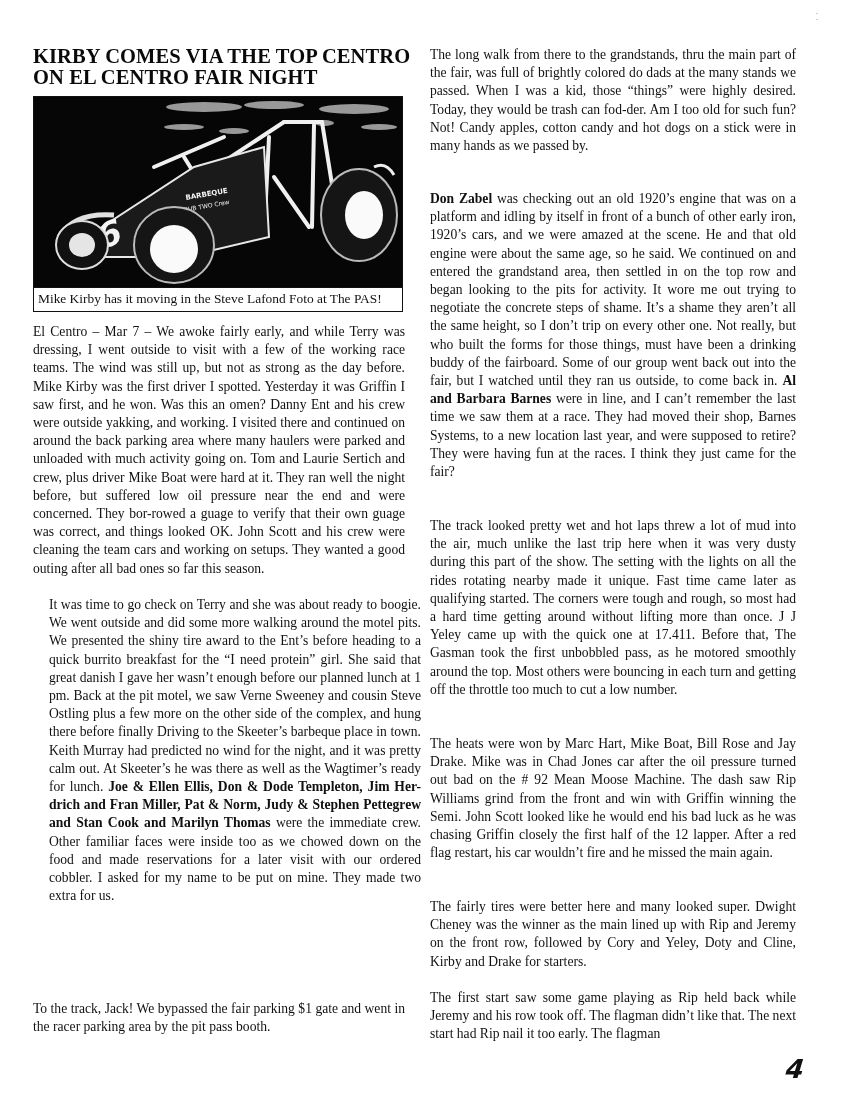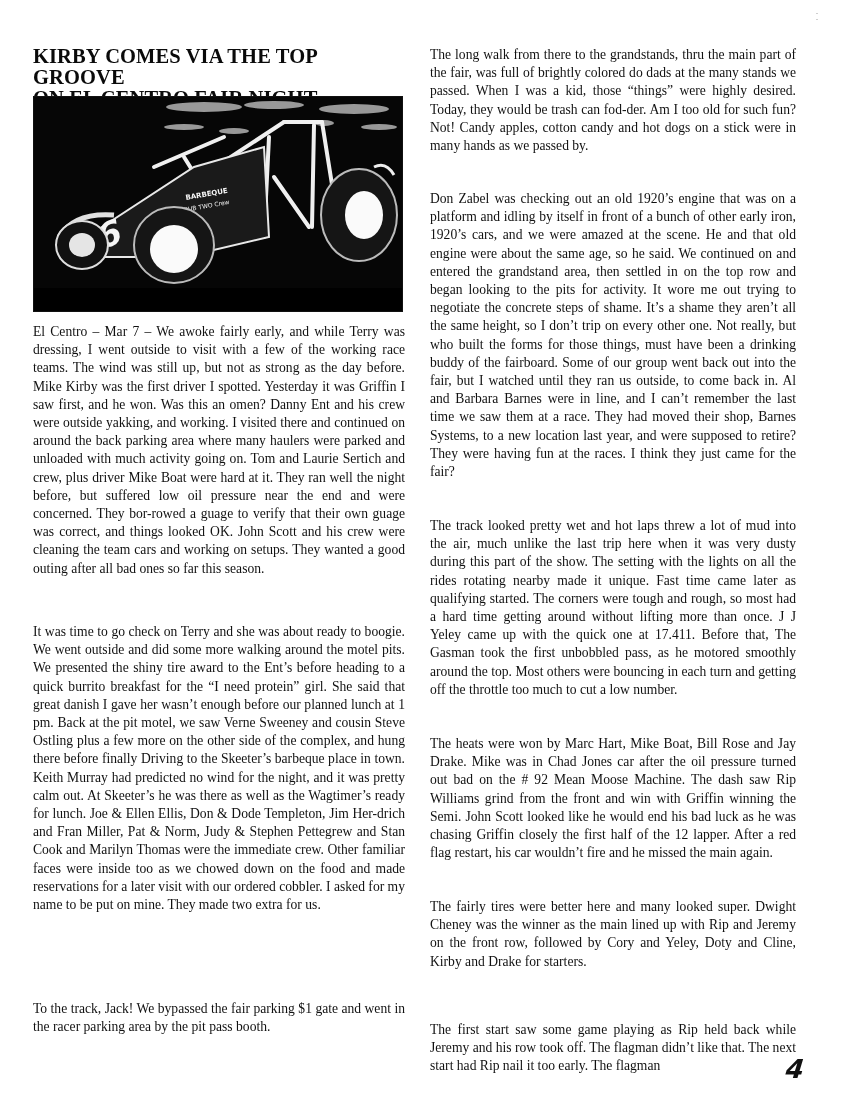--- a/index.html
+++ b/index.html
@@ -32,21 +32,21 @@
     }
     .photo svg { display: block; }
     .caption {
       position: absolute; left: 0; bottom: 0; width: 100%; height: 24px;
       background: #fff; border-top: 1.5px solid #111; box-sizing: border-box;
       font-size: 13.4px; line-height: 22px; padding-left: 4px; white-space: nowrap;
       text-align: left;
     }
 
     .para { position: absolute; margin: 0; }
-    .b { font-weight: normal; }
+    .b { font-weight: bold; }
 
     .page-number {
       position: absolute; left: 786px; top: 1054px;
       font-size: 26px; font-weight: bold; font-style: italic;
       font-family: "DejaVu Sans", sans-serif; transform: skewX(-6deg);
       color: #111;
     }
     .scan-mark {
       position: absolute; left: 816px; top: 13px; width: 2px; height: 1px;
       background: #cfcfcf;
@@ -55,21 +55,21 @@
   </style>
 </head>
 <body>
 
 <div>
 
   <div class="scan-mark"></div>
   <div class="scan-mark m2"></div>
 
   <h1 class="headline">
-    <span>KIRBY COMES VIA THE TOP GROOVE</span><br>
+    <span>KIRBY COMES VIA THE TOP CENTRO</span><br>
     <span>ON EL CENTRO FAIR NIGHT</span>
   </h1>
 
   <div class="photo-box">
     <div class="photo">
       <svg width="368" height="191" viewBox="0 0 368 191">
         <rect width="368" height="191" fill="#060606"></rect>
 
         <g fill="#bdbdbd" opacity="0.8">
           <ellipse cx="170" cy="10" rx="38" ry="5"></ellipse>
@@ -103,35 +103,36 @@
         <ellipse cx="48" cy="148" rx="26" ry="24" fill="#111" stroke="#ddd" stroke-width="2"></ellipse>
         <ellipse cx="48" cy="148" rx="13" ry="12" fill="#e5e5e5"></ellipse>
         <ellipse cx="140" cy="148" rx="40" ry="38" fill="#151515" stroke="#bbb" stroke-width="2"></ellipse>
         <ellipse cx="140" cy="152" rx="24" ry="24" fill="#fafafa"></ellipse>
         <ellipse cx="325" cy="118" rx="38" ry="46" fill="#151515" stroke="#bbb" stroke-width="2"></ellipse>
         <ellipse cx="330" cy="118" rx="19" ry="24" fill="#fafafa"></ellipse>
 
         <path d="M340 70 q12 -6 20 8" stroke="#eee" stroke-width="3" fill="none"></path>
       </svg>
     </div>
+    <div class="caption">Mike Kirby has it moving in the Steve Lafond Foto at The PAS!</div>
   </div>
 
   <div class="col col-left">
     <p class="para" style="top:323px; width:372px;">El Centro – Mar 7 – We awoke fairly early, and while Terry was dressing, I went outside to visit with a few of the working race teams. The wind was still up, but not as strong as the day before. Mike Kirby was the first driver I spotted. Yesterday it was Griffin I saw first, and he won. Was this an omen? Danny Ent and his crew were outside yakking, and working. I visited there and continued on around the back parking area where many haulers were parked and unloaded with much activity going on. Tom and Laurie Sertich and crew, plus driver Mike Boat were hard at it. They ran well the night before, but suffered low oil pressure near the end and were concerned. They bor-rowed a guage to verify that their own guage was correct, and things looked OK. John Scott and his crew were cleaning the team cars and working on setups. They wanted a good outing after all bad ones so far this season.</p>
-    <p class="para" style="top:623px; width:372px;">
+    <p class="para" style="top:596px; width:372px;margin-left:16px;">
       <span>It was time to go check on Terry and she was about ready to boogie. We went outside and did some more walking around the motel pits. We presented the shiny tire award to the Ent’s before heading to a quick burrito breakfast for the “I need protein” girl. She said that great danish I gave her wasn’t enough before our planned lunch at 1 pm. Back at the pit motel, we saw Verne Sweeney and cousin Steve Ostling plus a few more on the other side of the complex, and hung there before finally Driving to the Skeeter’s barbeque place in town. Keith Murray had predicted no wind for the night, and it was pretty calm out. At Skeeter’s he was there as well as the Wagtimer’s ready for lunch. </span><span class="b">Joe &amp; Ellen Ellis, Don &amp; Dode Templeton, Jim Her-drich and Fran Miller, Pat &amp; Norm, Judy &amp; Stephen Pettegrew and Stan Cook and Marilyn Thomas</span><span> were the immediate crew. Other familiar faces were inside too as we chowed down on the food and made reservations for a later visit with our ordered cobbler. I asked for my name to be put on mine. They made two extra for us.</span>
     </p>
     <p class="para" style="top:1000px; width:372px;">To the track, Jack! We bypassed the fair parking $1 gate and went in the racer parking area by the pit pass booth.</p>
   </div>
 
   <div class="col col-right">
     <p class="para" style="top:46px; width:366px;">The long walk from there to the grandstands, thru the main part of the fair, was full of brightly colored do dads at the many stands we passed. When I was a kid, those “things” were highly desired. Today, they would be trash can fod-der. Am I too old for such fun? Not! Candy apples, cotton candy and hot dogs on a stick were in many hands as we passed by.</p>
     <p class="para" style="top:190px; width:366px;">
       <span class="b">Don Zabel</span><span> was checking out an old 1920’s engine that was on a platform and  idling by itself in front of a bunch of other early iron, 1920’s cars, and we were amazed at the scene. He and that old engine were about the same age, so he said. We continued on and entered the grandstand area, then settled in on the top row and began looking to the pits for activity. It wore me out trying to negotiate the concrete steps of shame. It’s a shame they aren’t all the same height, so I don’t trip on every other one. Not really, but who built the forms for those things, must have been a drinking buddy of the fairboard. Some of our group went back out into the fair, but I watched until they ran us outside, to come back in. </span><span class="b">Al and Barbara Barnes</span><span> were in line, and I can’t remember the last time we saw them at a race. They had moved their shop, Barnes Systems, to a new location last year, and were supposed to retire? They were having fun at the races. I think they just came for the fair?</span>
     </p>
     <p class="para" style="top:517px; width:366px;">The track looked pretty wet and hot laps threw a lot of mud into the air, much unlike the last trip here when it was very dusty during this part of the show.  The setting with the lights on all the rides rotating nearby made it unique. Fast time came later as qualifying started. The corners were tough and rough, so most had a hard time getting around without lifting more than once. J J Yeley came up with the quick one at 17.411. Before that, The Gasman took the first unbobbled pass, as he motored smoothly around the top. Most others were bouncing in each turn and getting off the throttle too much to cut a low number.</p>
     <p class="para" style="top:735px; width:366px;">The heats were won by Marc Hart, Mike Boat, Bill Rose and Jay Drake. Mike was in Chad Jones car after the oil pressure turned out bad on the # 92 Mean Moose Machine. The dash saw Rip Williams grind from the front and win with Griffin winning the Semi. John Scott looked like he would end his bad luck as he was chasing Griffin closely the first half of the 12 lapper. After a red flag restart, his car wouldn’t fire and he missed the main again.</p>
     <p class="para" style="top:898px; width:366px;">The fairly tires were better here and many looked super. Dwight Cheney was the winner as the main lined up with Rip and Jeremy on the front row, followed by Cory and Yeley, Doty and Cline, Kirby and Drake for starters.</p>
-    <p class="para" style="top:989px; width:366px;margin-top:32px;">The first start saw some game playing as Rip held back while Jeremy and his row took off. The flagman didn’t like that. The next start had Rip nail it too early. The flagman</p>
+    <p class="para" style="top:989px; width:366px;">The first start saw some game playing as Rip held back while Jeremy and his row took off. The flagman didn’t like that. The next start had Rip nail it too early. The flagman</p>
   </div>
 
   <div class="page-number">4</div>
 </div>
 
 </body></html>

